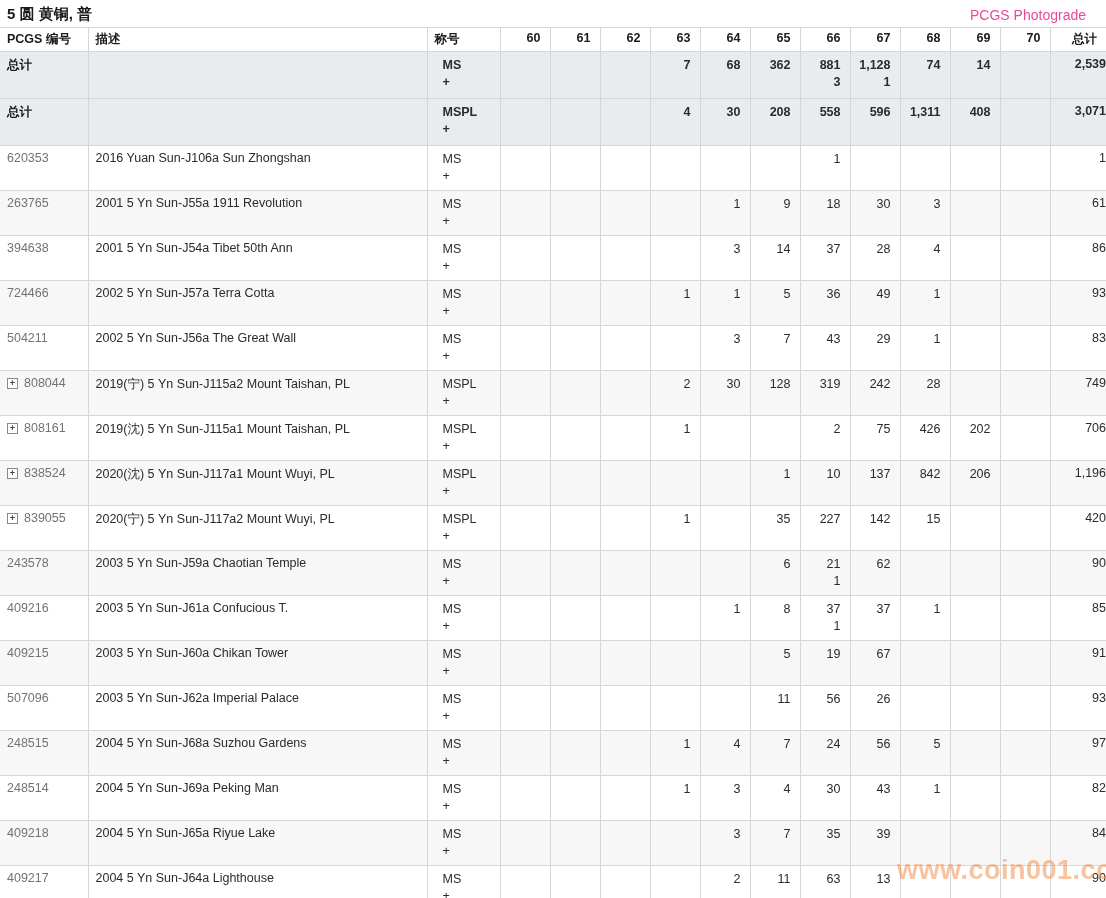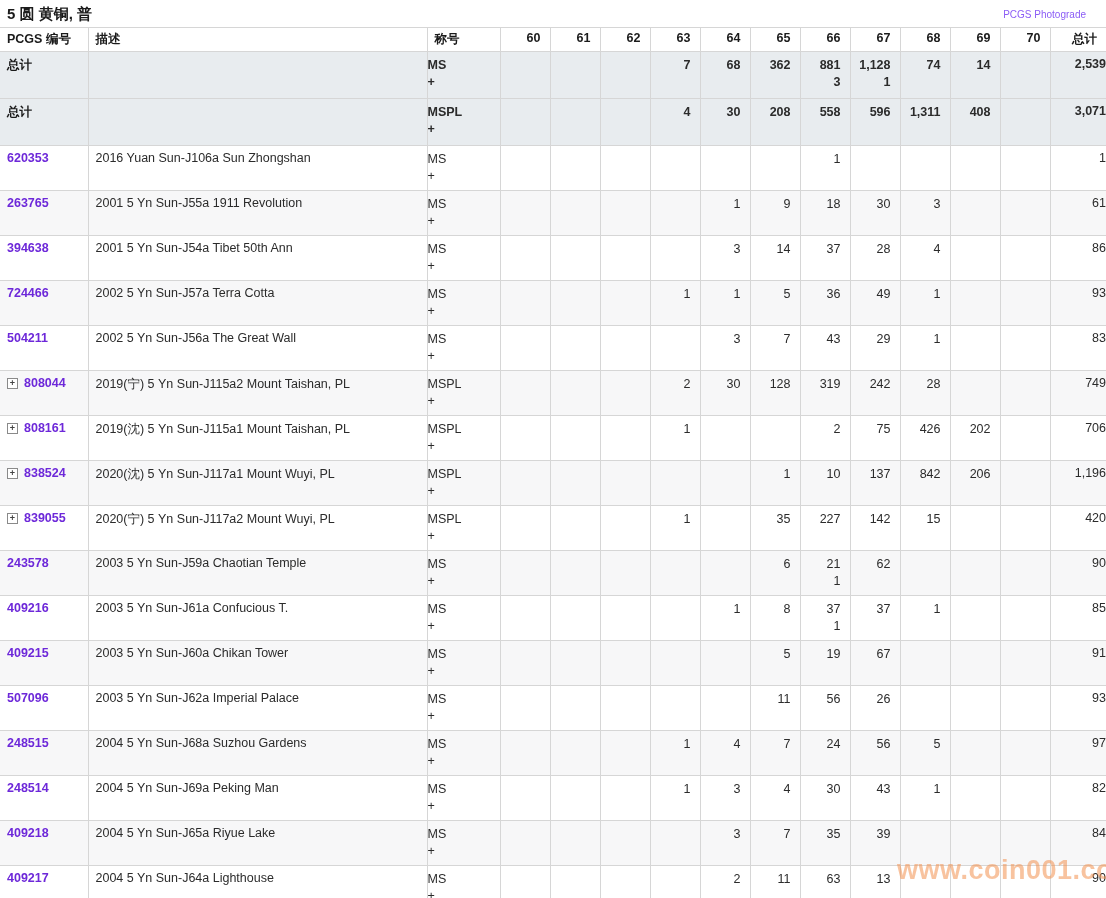--- a/index.html
+++ b/index.html
@@ -2,45 +2,45 @@
 <html><head>
 <meta charset="utf-8">
 <style>
   * { box-sizing: border-box; margin: 0; padding: 0; }
   html,body { width:1106px; height:898px; overflow:hidden; background:#fff;
     font-family:"Liberation Sans", sans-serif; position:relative; }
 
   .page-header { display:flex; justify-content:space-between; align-items:center;
     height:27px; padding:2px 20px 0 7px; }
   .page-title { font-size:15px; font-weight:bold; color:#1b1b1b; }
-  .photograde-link { font-size:10px; color:#8b5cf6; cursor:pointer; text-decoration:none; }
+  .photograde-link { font-size:14px; color:#ec4899; cursor:pointer; text-decoration:none; }
 
   table { border-collapse:collapse; table-layout:fixed; width:1106px; }
   th, td { border:1px solid #d6d6d6; vertical-align:top; font-size:12.5px; color:#2b2b2b; }
   th:first-child, td:first-child { border-left:none; }
   th:last-child, td:last-child { border-right:none; }
 
   thead tr { height:21px; }
   th { font-weight:bold; text-align:right; padding:3px 9px 3px 7px; color:#1b1b1b; white-space:nowrap;margin-top:16px; }
   th.left { text-align:left; padding:3px 7px; }
 
   tr.total-row { height:47px; background:#e8ecef; }
   tr.total-row td { font-weight:bold; }
   tr.data-row { height:45px; }
   tbody.data-body tr:nth-child(even) { background:#f7f7f8; }
 
   td.pcgs-cell { padding:5px 4px 0 7px; white-space:nowrap; }
   .total-label { font-weight:bold; color:#1b1b1b; }
-  .pcgs-link { color:#6d28d9; cursor:pointer;font-weight:bold; }
+  .pcgs-link { color:#737373; cursor:pointer; }
   .expand-box { display:inline-block; width:11px; height:11px; border:1px solid #8a8a8a;
     font-size:9px; line-height:9px; text-align:center; color:#444; background:#fff;
     margin-right:6px; vertical-align:1px; cursor:pointer; font-weight:bold; }
 
   td.desc-cell { padding:5px 8px 0 7px; overflow:hidden; white-space:nowrap; }
-  td.desig-cell { padding:5px 8px 0 0; }
+  td.desig-cell { padding:5px 8px 0 15px; }
   td.desig-cell div { line-height:17px; }
 
   td.num { text-align:right; padding:5px 9px 0 2px; }
   td.num div { line-height:17px; }
   td.total-col { text-align:right; padding:5px 0 0 2px; }
 
   .watermark { position:absolute; left:897px; top:855px; font-size:27px; font-weight:bold;
     color:rgba(243,146,80,0.55); white-space:nowrap; letter-spacing:0.5px; z-index:5;
     pointer-events:none; }
 </style>

